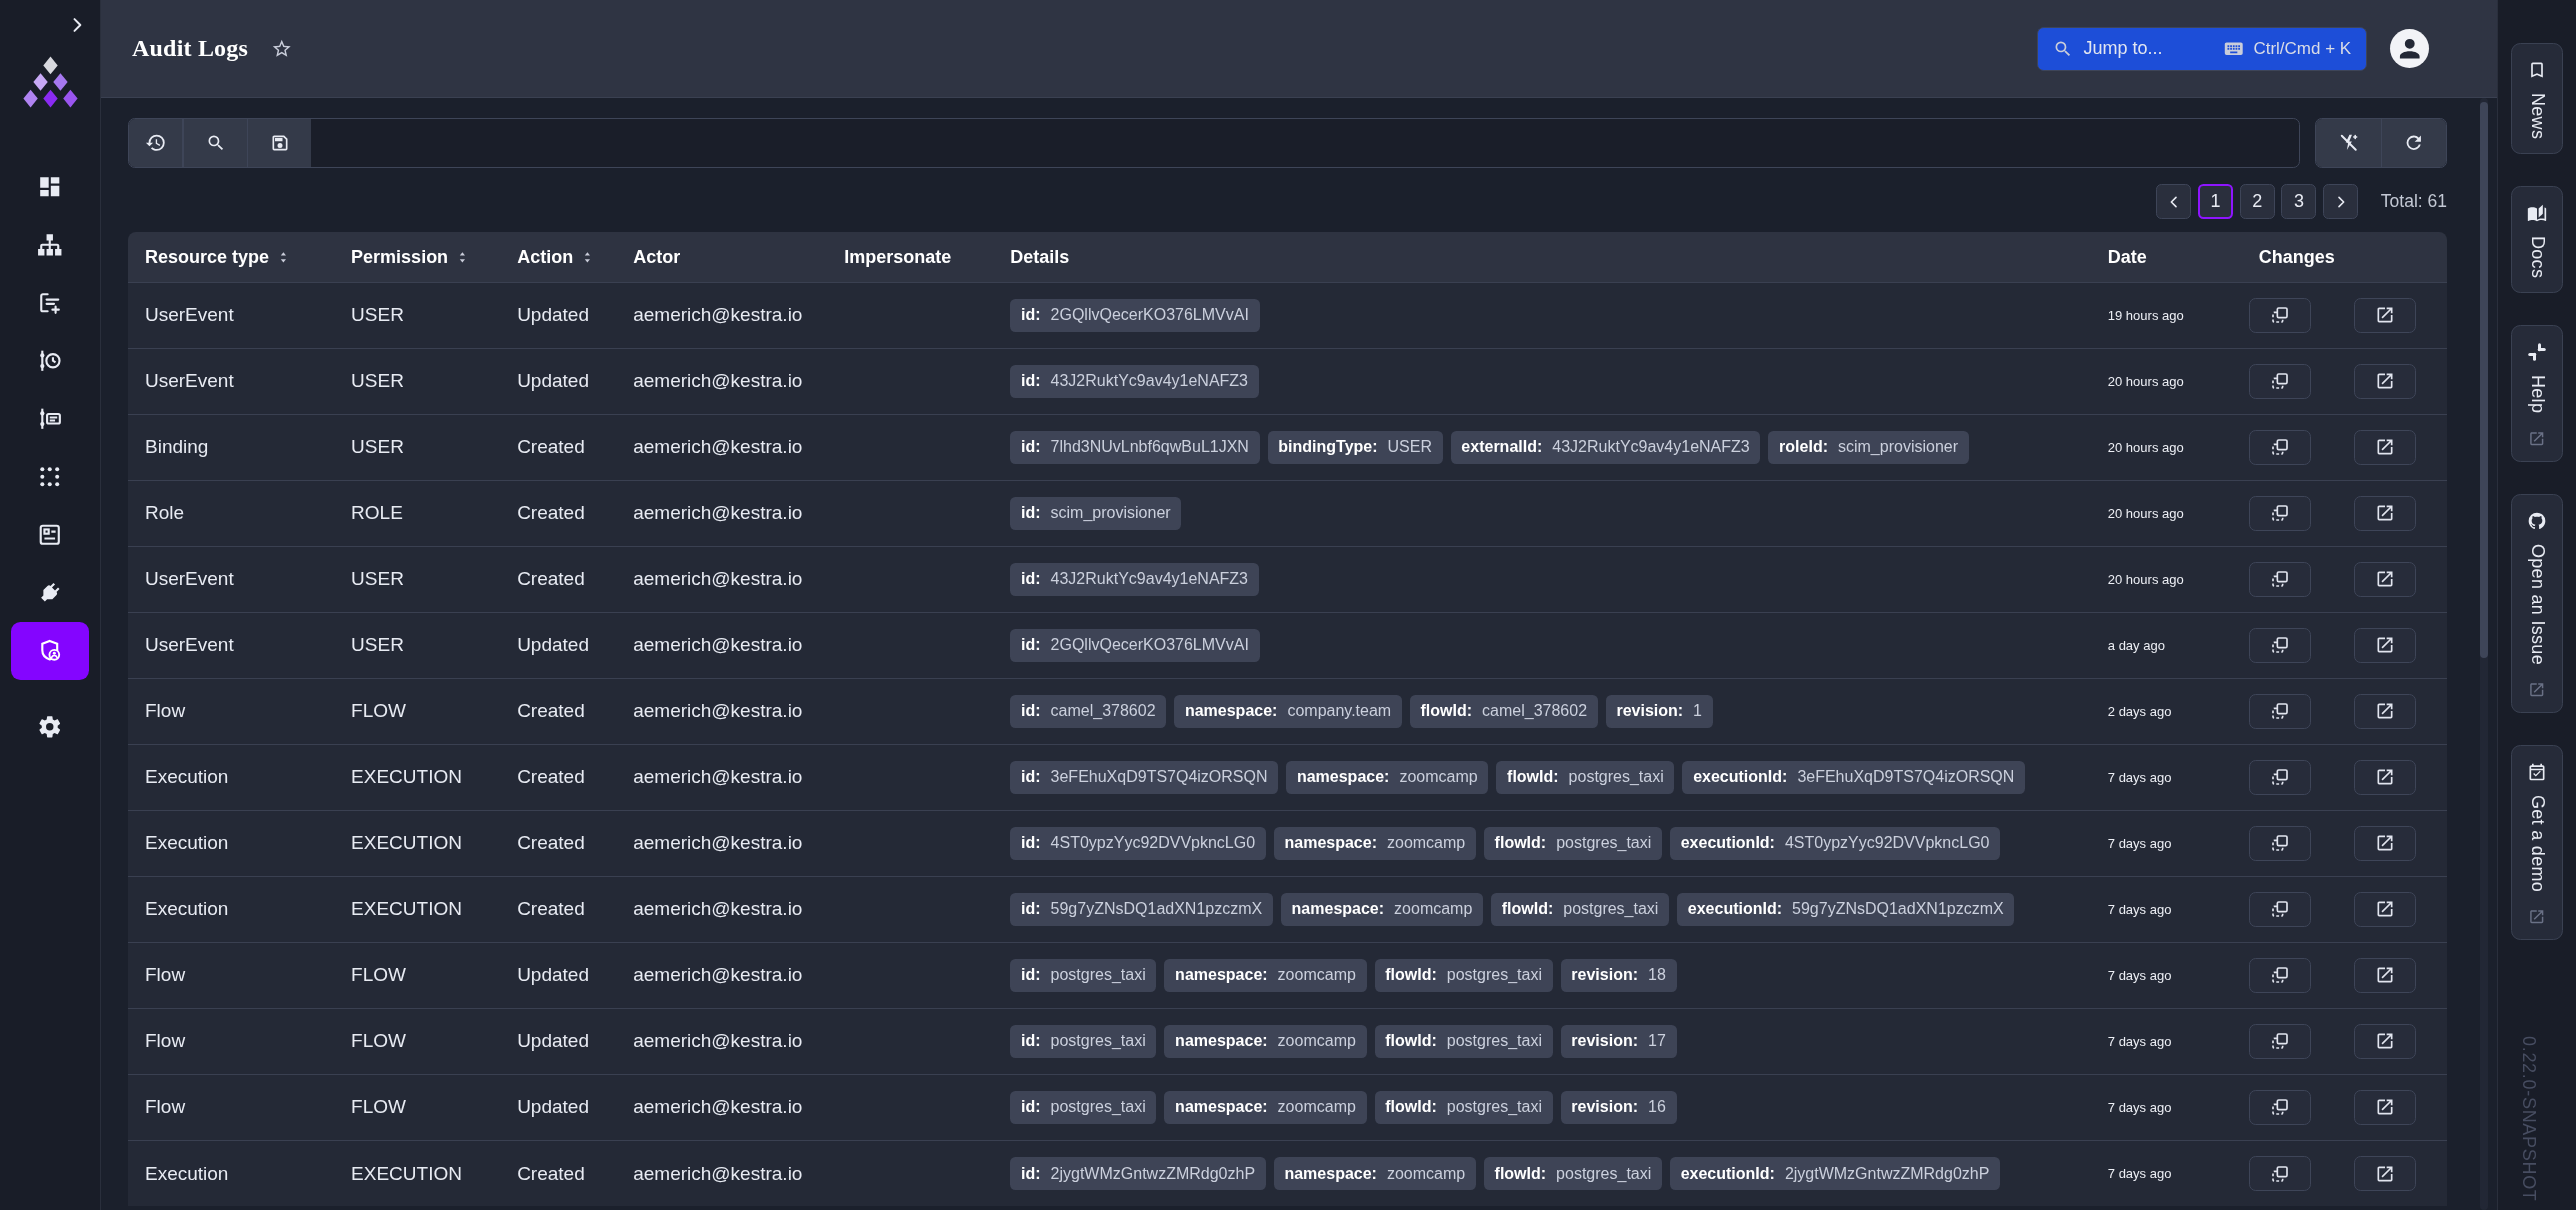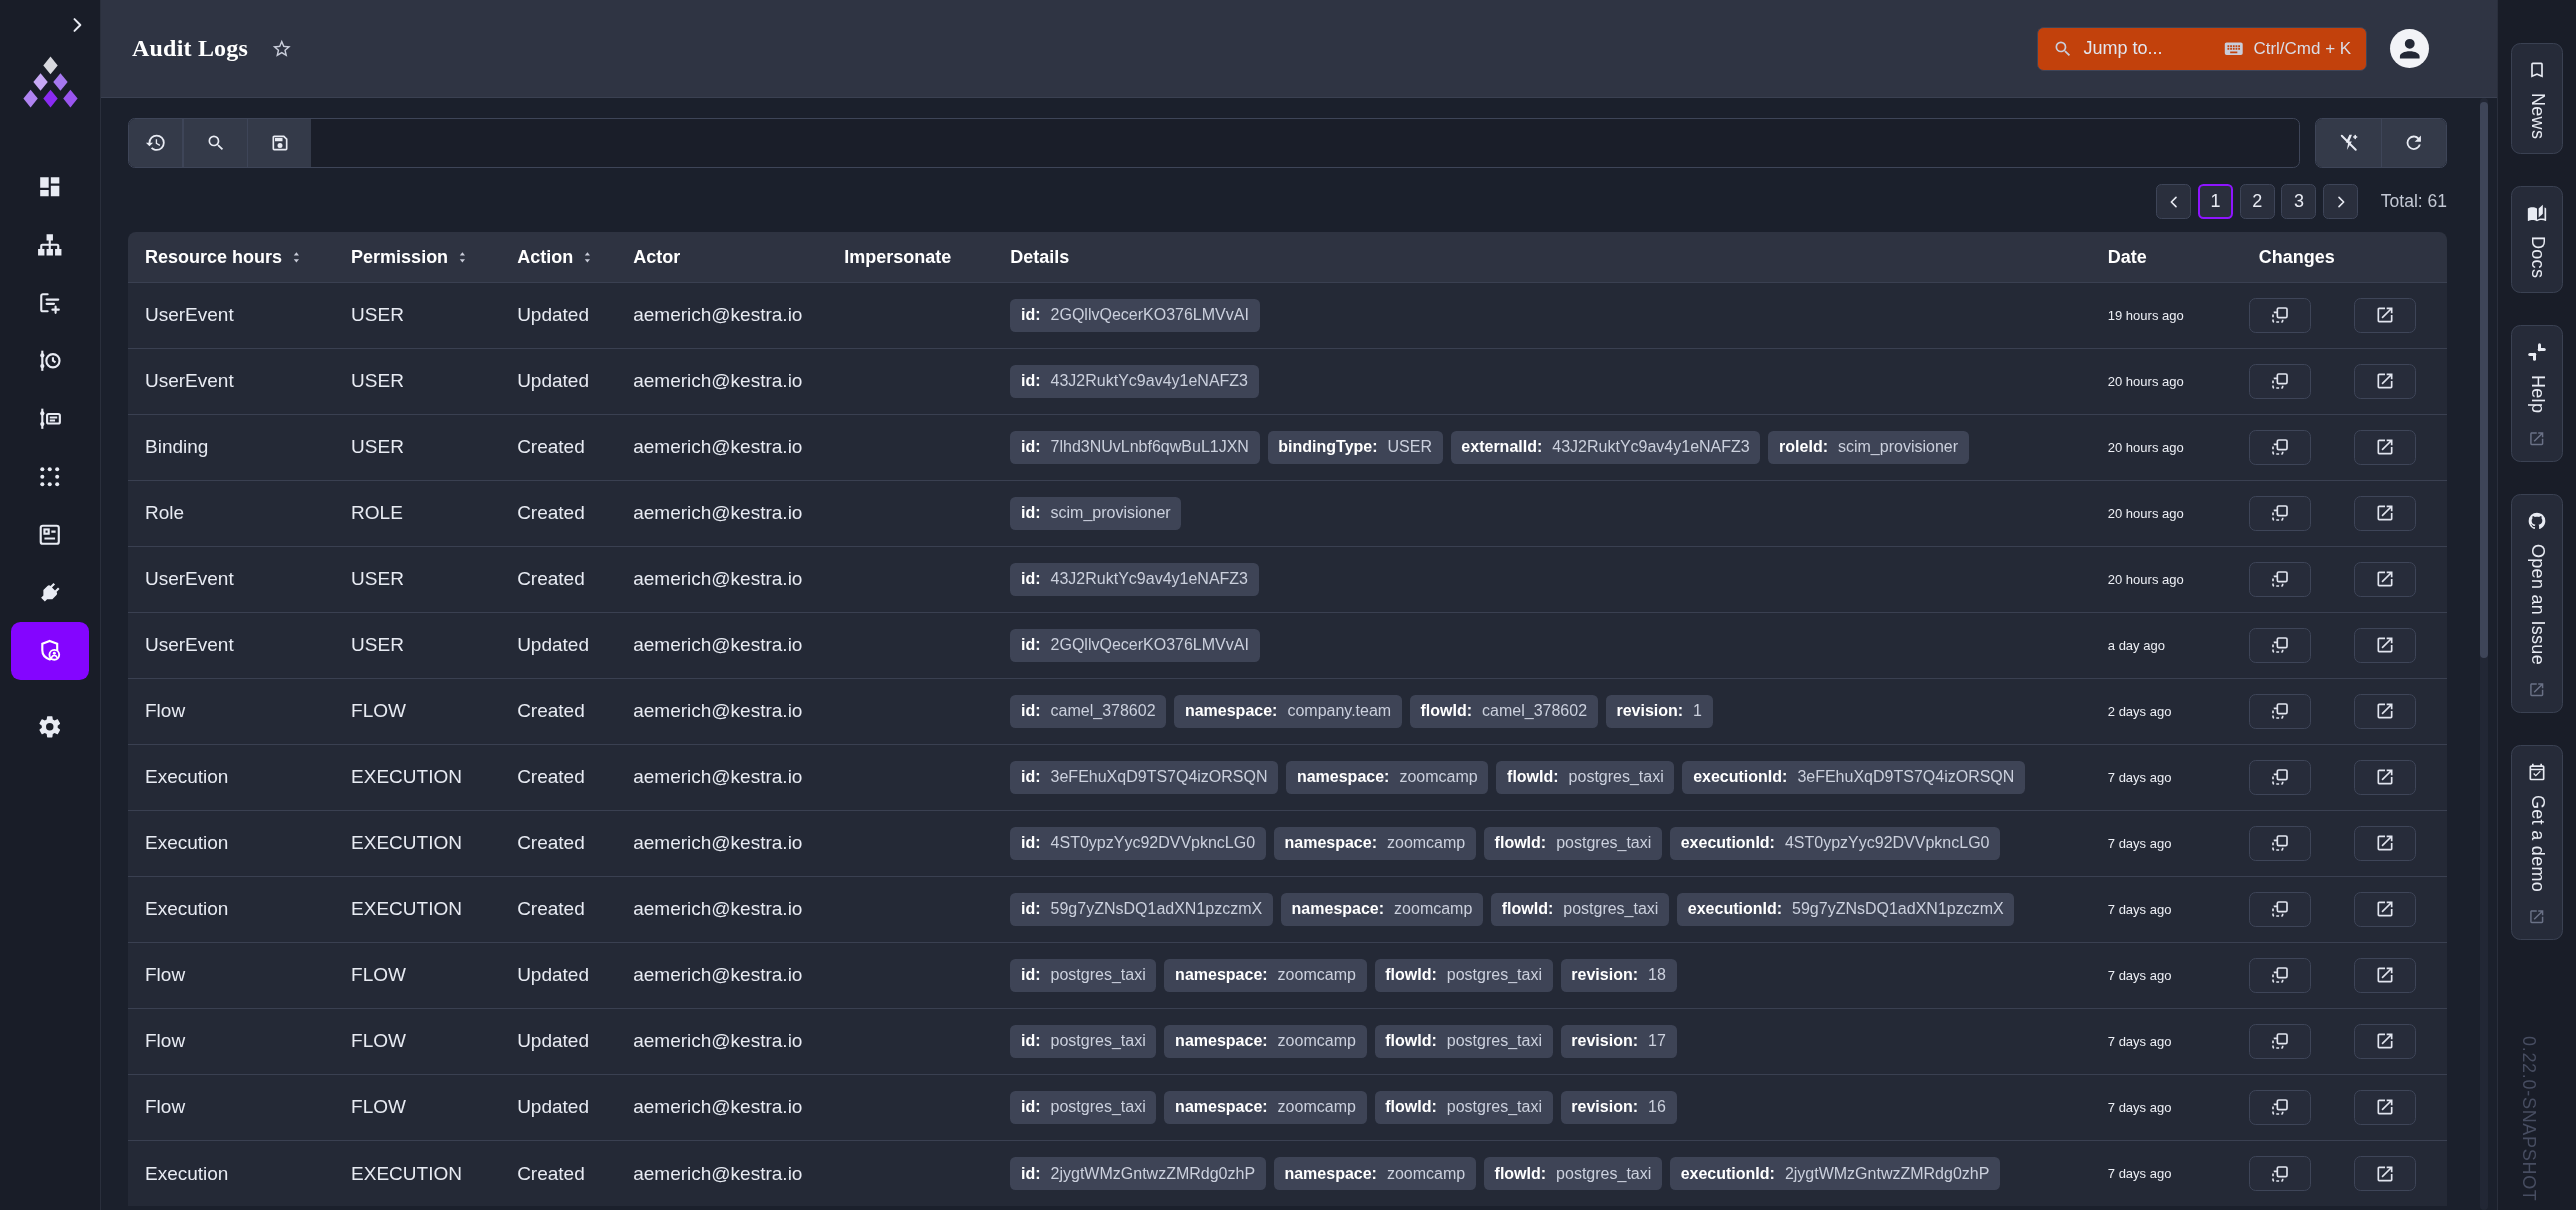--- a/index.html
+++ b/index.html
@@ -31,21 +31,21 @@
   .side-nav{position:absolute;top:158px;left:0;right:0;display:flex;flex-direction:column;align-items:center;}
   .nav-item{width:78px;height:58px;display:flex;align-items:center;justify-content:center;color:var(--text-soft);border-radius:9.4px;}
   .nav-item.active{background:var(--purple);color:#fff;}
   .nav-item.spaced{margin-top:17.5px;}
 
   
   .topbar{position:absolute;left:101px;right:79px;top:0;height:98px;background:var(--bg-topbar);border-bottom:1.3px solid var(--border-soft);display:flex;align-items:center;padding-left:31px;z-index:2;}
   .page-title{font-size:24px;font-weight:bold;color:var(--text);letter-spacing:0.2px;font-family:Liberation Serif, serif;}
   .fav-btn{margin-left:23px;color:#C9CDDA;}
   .topbar-spacer{flex:1;}
-  .jump-box{width:330px;height:44px;background:#c2410c;border:1.3px solid var(--border);border-radius:6.7px;display:flex;align-items:center;padding:0 14.8px;margin-right:23px;color:#C9CDDA;}
+  .jump-box{width:330px;height:44px;background:#1d4ed8;border:1.3px solid var(--border);border-radius:6.7px;display:flex;align-items:center;padding:0 14.8px;margin-right:23px;color:#C9CDDA;}
   .jump-placeholder{margin-left:10.7px;font-size:18px;color:#E2E6F0;flex:1;text-align:left;}
   .jump-shortcut{margin-left:9.4px;font-size:17px;color:#D9DCE6;white-space:nowrap;}
   .avatar{width:39px;height:39px;border-radius:50%;background:#F2F3F7;display:flex;align-items:center;justify-content:center;color:#232836;margin-right:68px;}
 
   
   .rail{position:absolute;right:0;top:0;bottom:0;width:79px;background:var(--bg-panel);border-left:1.3px solid #2A2F3C;z-index:3;}
   .rail-tabs{display:flex;flex-direction:column;align-items:center;padding-top:43px;gap:32px;}
   .rail-tab{width:52px;background:#262B39;border:1.3px solid #3A4152;border-radius:9.4px;display:flex;flex-direction:column;align-items:center;padding:16px 0 13.4px;gap:13.4px;color:var(--text-soft);}
   .rail-label{writing-mode:vertical-rl;font-size:18px;color:var(--text-soft);letter-spacing:0.3px;}
   .rail-tab .ext{color:#6A7186;margin-top:2.7px;}
@@ -344,21 +344,21 @@
           <col style="width:211px">
         <col style="width:166px">
           <col style="width:1097px">
           <col style="width:151px">
           <col style="width:205px">
       </colgroup>
       <thead>
           <tr>
             <th>
               <span class="th-inner">
-                <span>Resource hours</span>
+                <span>Resource type</span>
                 <svg class="icon sort-icon" width="14.8" height="14.8" viewBox="0 0 24 24">
                   <path fill="currentColor" d="M12 3.6L16.2 9H7.8z"></path>
                   <path fill="currentColor" d="M12 20.4L7.8 15h8.4z"></path>
                 </svg>
               </span>
             </th>
             <th>
               <span class="th-inner">
                 <span>Permission</span>
                 <svg class="icon sort-icon" width="14.8" height="14.8" viewBox="0 0 24 24">

